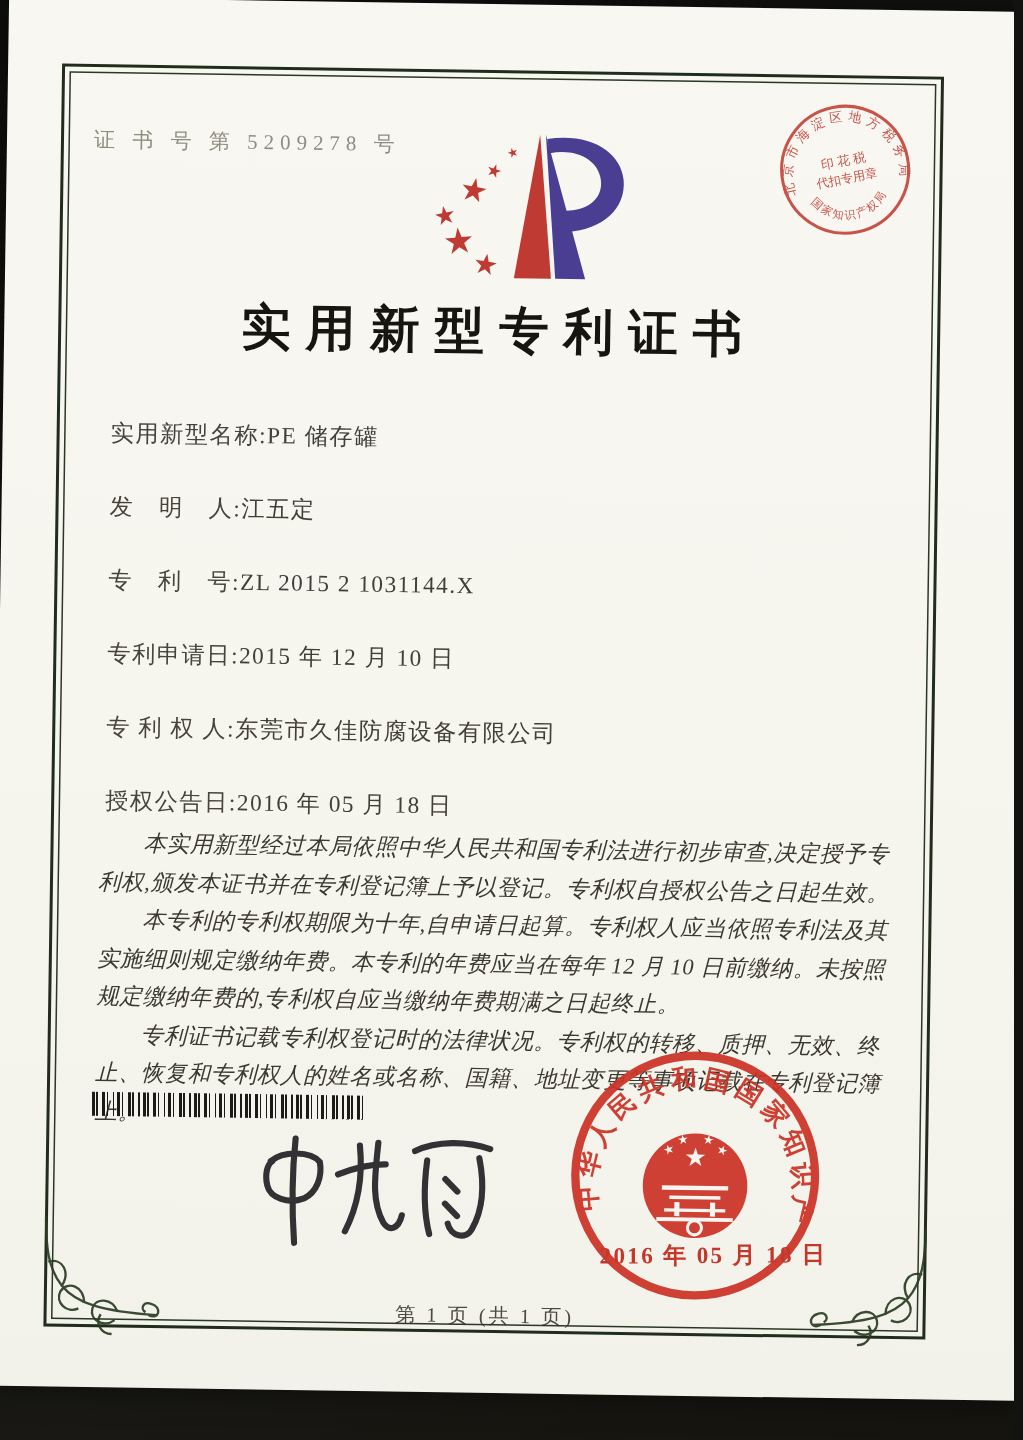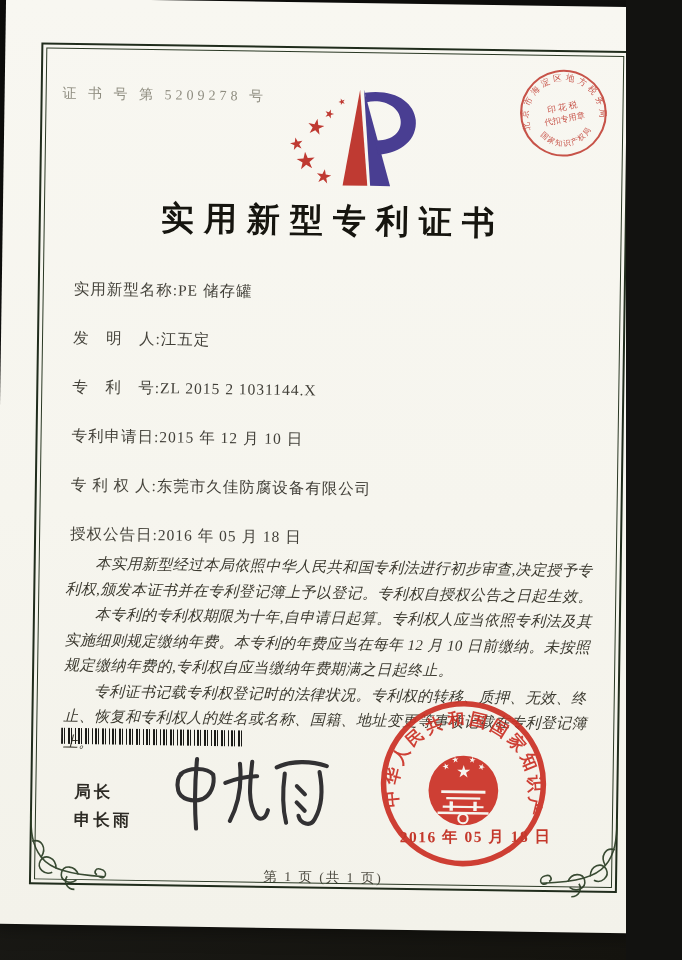--- a/index.html
+++ b/index.html
@@ -1,16 +1,16 @@
 <!DOCTYPE html>
 <html><head>
 <meta charset="utf-8">
 <style>
   html,body{margin:0;padding:0;background:#121210;}
-  .photo{position:relative;width:626px;height:960px;overflow:hidden;
+  .photo{position:relative;width:676px;height:960px;overflow:hidden;
          background:linear-gradient(160deg,#0e0e0c 0%,#1c1c19 60%,#15140f 100%);
          font-family:"Liberation Serif","DejaVu Serif",serif;}
   .paper{position:absolute;left:6px;top:8px;width:692px;height:926px;
          background:linear-gradient(180deg,#f8f7f1 0%,#f6f5ee 55%,#f3f2ea 100%);
          transform:rotate(0.85deg);transform-origin:684px 0px;
          box-shadow:0 0 22px rgba(0,0,0,.55);}
   .frame{position:absolute;left:36px;top:44px;width:584px;height:838px;
          border:2.5px solid #202c1c;}
   .frame::after{content:"";position:absolute;inset:3px;border:1px solid #2a3824;pointer-events:none;}
   .fc{position:absolute;inset:0;}
@@ -106,24 +106,20 @@
         </div>
 
         <div class="body">
           <p>本实用新型经过本局依照中华人民共和国专利法进行初步审查,决定授予专利权,颁发本证书并在专利登记簿上予以登记。专利权自授权公告之日起生效。</p>
           <p>本专利的专利权期限为十年,自申请日起算。专利权人应当依照专利法及其实施细则规定缴纳年费。本专利的年费应当在每年 12 月 10 日前缴纳。未按照规定缴纳年费的,专利权自应当缴纳年费期满之日起终止。</p>
           <p>专利证书记载专利权登记时的法律状况。专利权的转移、质押、无效、终止、恢复和专利权人的姓名或名称、国籍、地址变更等事项记载在专利登记簿上。</p>
         </div>
 
         <div class="barcode"></div>
 
-        <div class="sigblock">
-          <div>局长</div>
-          <div>申长雨</div>
-        </div>
 
         <svg class="signature" viewBox="0 0 170 90">
           <g fill="none" stroke="#17161a" stroke-width="4" stroke-linecap="round" opacity="0.88">
             <path d="M30,12 C28,34 28,56 30,80"></path>
             <path d="M14,27 C22,20 40,20 46,27 C48,37 44,47 36,51 C26,55 14,51 12,43 C10,35 12,29 15,27"></path>
             <path d="M72,16 C74,34 72,54 63,72"></path>
             <path d="M58,35 C70,30 80,28 89,28"></path>
             <path d="M84,14 C82,36 80,52 88,66 C92,72 98,70 100,61"></path>
             <path d="M108,19 C122,12 142,12 157,17"></path>
             <path d="M116,25 C114,42 114,58 118,73"></path>

